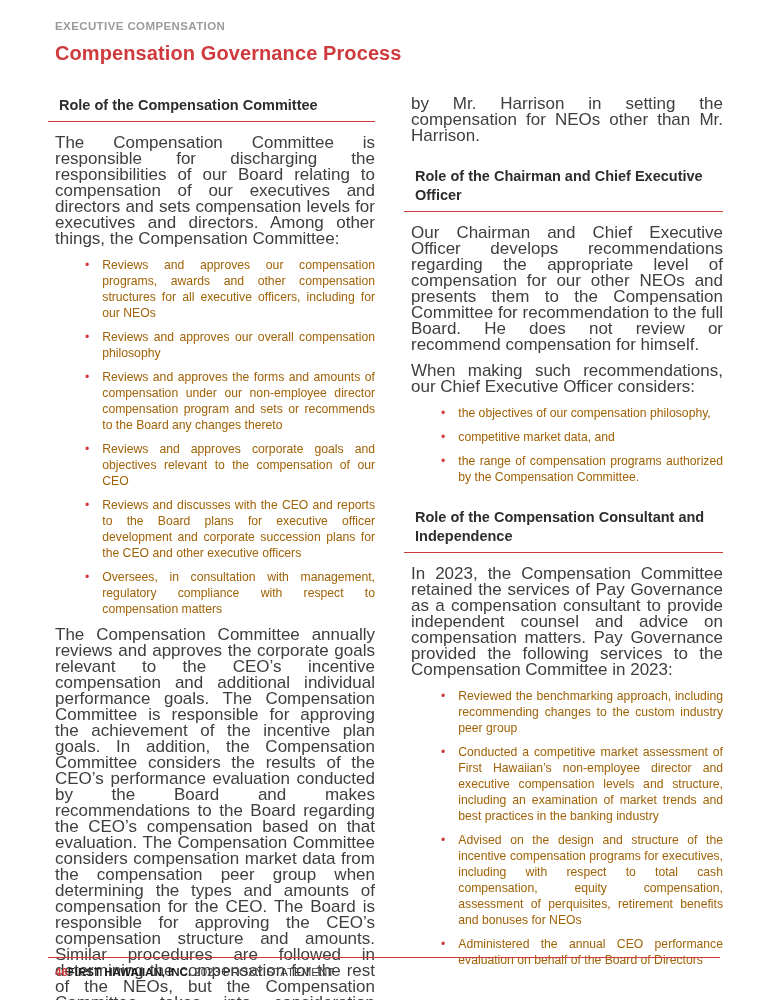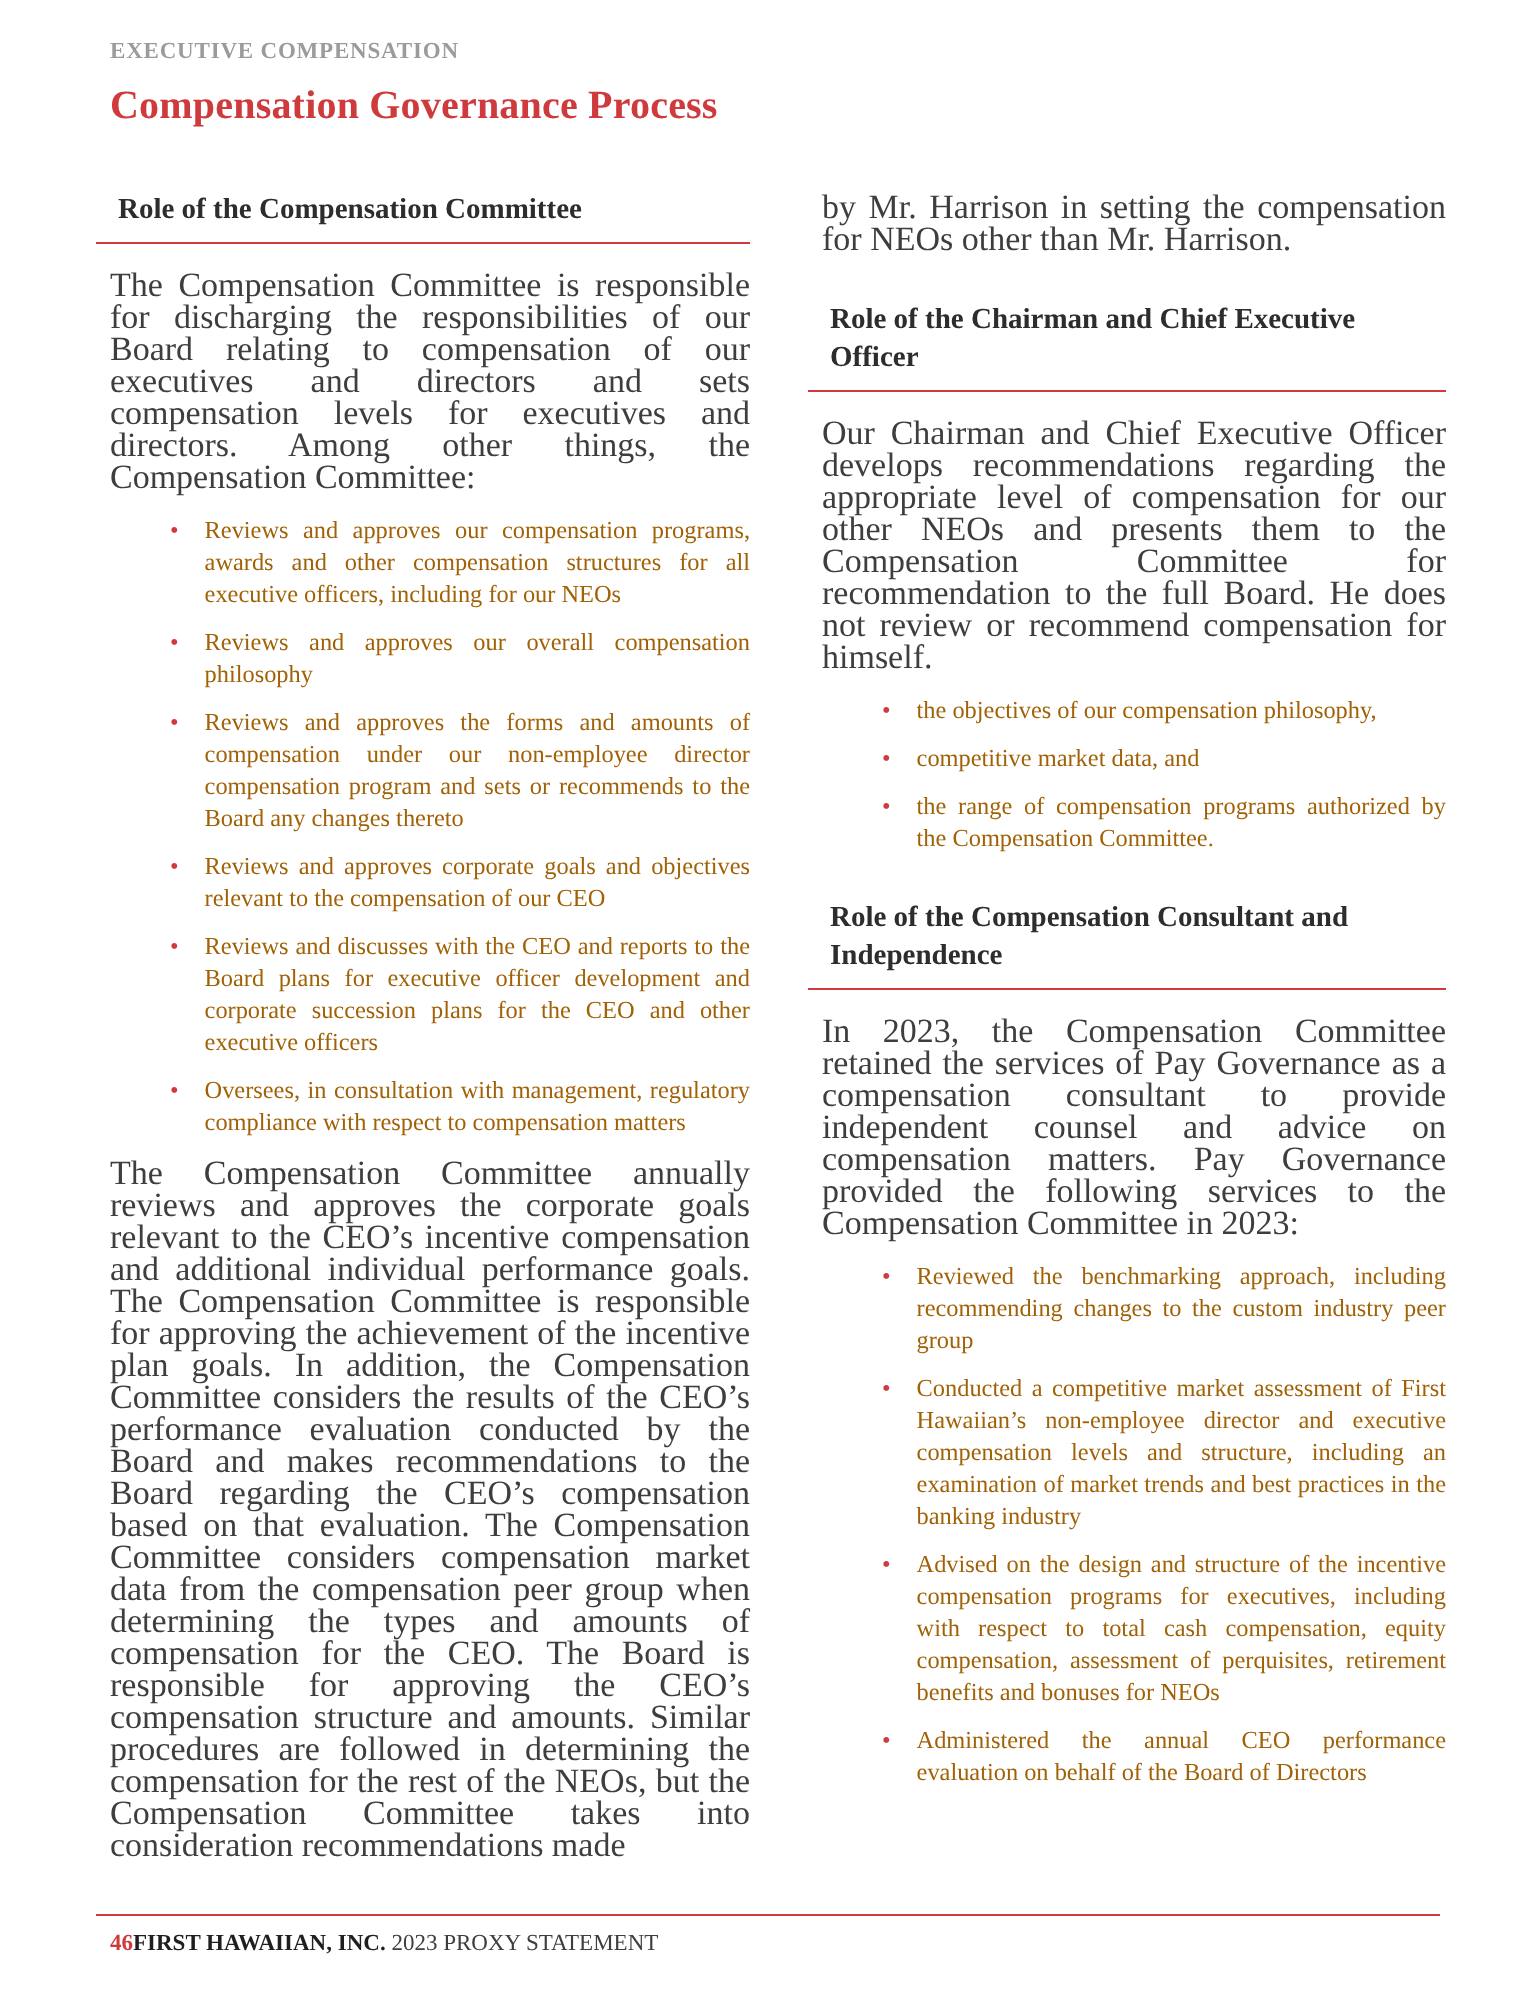--- a/index.html
+++ b/index.html
@@ -4,21 +4,21 @@
 <style>
   html, body { margin: 0; padding: 0; background: #ffffff; }
   .page {
     position: relative;
     width: 768px;
     height: 1000px;
     background: #ffffff;
     box-sizing: border-box;
     padding: 20px 55px 0 55px;
     overflow: hidden;
-    font-family: Liberation Serif, serif;
+    font-family: Liberation Sans, sans-serif;
     color: #3e3e3e;
   }
   .eyebrow {
     font-size: 11.5px;
     font-weight: 700;
     letter-spacing: 0.4px;
     color: #9b9b9b;
     margin-bottom: 10px;
   }
   .title {
@@ -130,20 +130,21 @@
         </li>
       </ul>
       <p class="body">The Compensation Committee annually reviews and approves the corporate goals relevant to the CEO’s incentive compensation and additional individual performance goals. The Compensation Committee is responsible for approving the achievement of the incentive plan goals. In addition, the Compensation Committee considers the results of the CEO’s performance evaluation conducted by the Board and makes recommendations to the Board regarding the CEO’s compensation based on that evaluation. The Compensation Committee considers compensation market data from the compensation peer group when determining the types and amounts of compensation for the CEO. The Board is responsible for approving the CEO’s compensation structure and amounts. Similar procedures are followed in determining the compensation for the rest of the NEOs, but the Compensation Committee takes into consideration recommendations made</p>
     </div>
 
     <div class="col right">
       <p class="body">by Mr. Harrison in setting the compensation for NEOs other than Mr. Harrison.</p>
 
       <h2 class="sec spaced">Role of the Chairman and Chief Executive Officer</h2>
       <p class="body">Our Chairman and Chief Executive Officer develops recommendations regarding the appropriate level of compensation for our other NEOs and presents them to the Compensation Committee for recommendation to the full Board. He does not review or recommend compensation for himself.</p>
+      <p class="body">When making such recommendations, our Chief Executive Officer considers:</p>
       <ul class="bullets">
         <li>
           <span class="b">•</span>
           <span class="bt">the objectives of our compensation philosophy,</span>
         </li>
         <li>
           <span class="b">•</span>
           <span class="bt">competitive market data, and</span>
         </li>
         <li>

